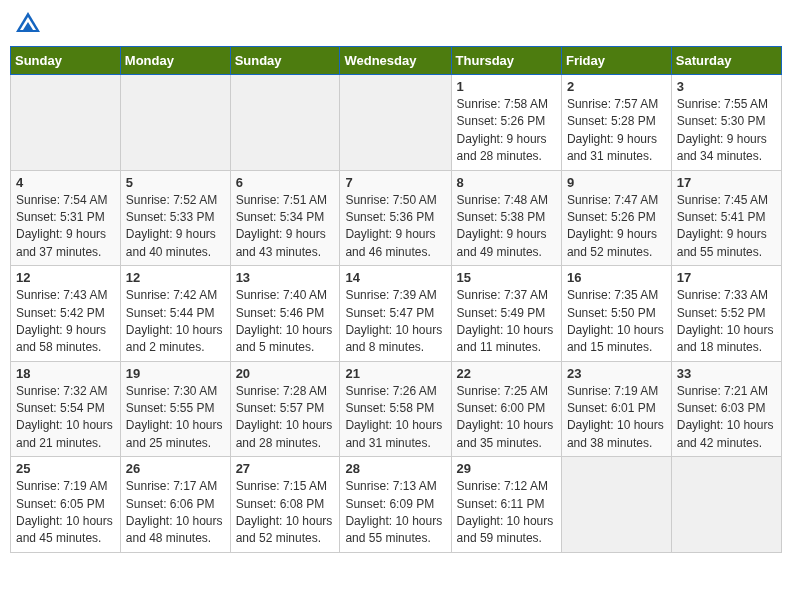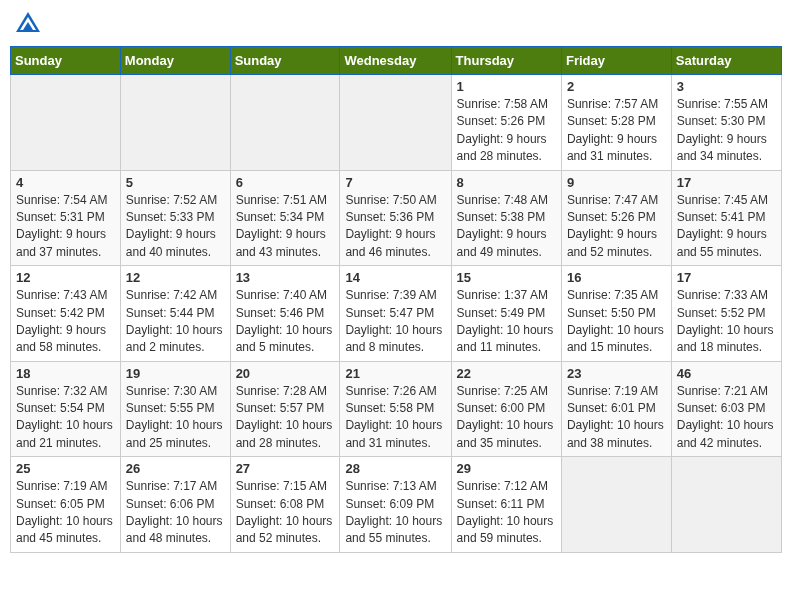--- a/index.html
+++ b/index.html
@@ -232,21 +232,21 @@
         </td>
         <td>
           <span class="day-num">14</span>
           <div class="day-info">Sunrise: 7:39 AM
 Sunset: 5:47 PM
 Daylight: 10 hours
 and 8 minutes.</div>
         </td>
         <td>
           <span class="day-num">15</span>
-          <div class="day-info">Sunrise: 1:37 AM
+          <div class="day-info">Sunrise: 7:37 AM
 Sunset: 5:49 PM
 Daylight: 10 hours
 and 11 minutes.</div>
         </td>
         <td>
           <span class="day-num">16</span>
           <div class="day-info">Sunrise: 7:35 AM
 Sunset: 5:50 PM
 Daylight: 10 hours
 and 15 minutes.</div>
@@ -296,21 +296,21 @@
 and 35 minutes.</div>
         </td>
         <td>
           <span class="day-num">23</span>
           <div class="day-info">Sunrise: 7:19 AM
 Sunset: 6:01 PM
 Daylight: 10 hours
 and 38 minutes.</div>
         </td>
         <td>
-          <span class="day-num">46</span>
+          <span class="day-num">33</span>
           <div class="day-info">Sunrise: 7:21 AM
 Sunset: 6:03 PM
 Daylight: 10 hours
 and 42 minutes.</div>
         </td>
       </tr>
       <tr>
         <td>
           <span class="day-num">25</span>
           <div class="day-info">Sunrise: 7:19 AM

